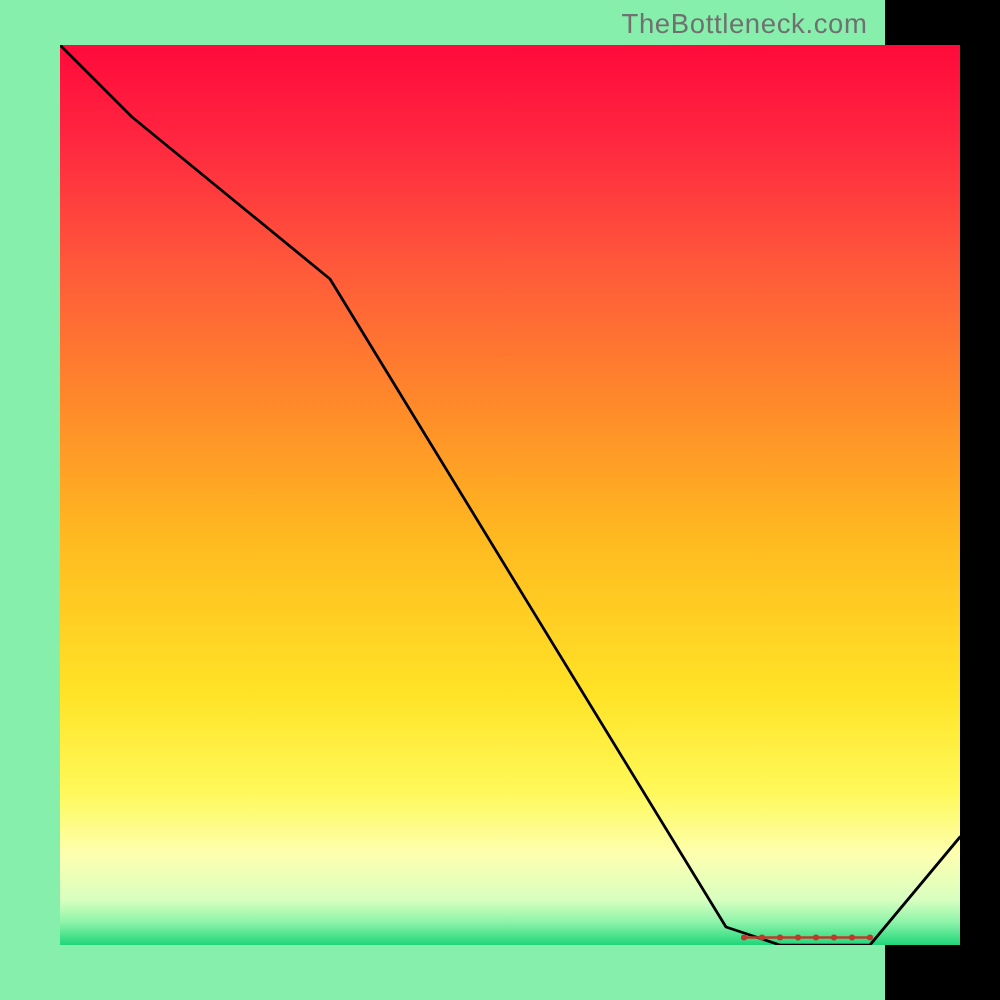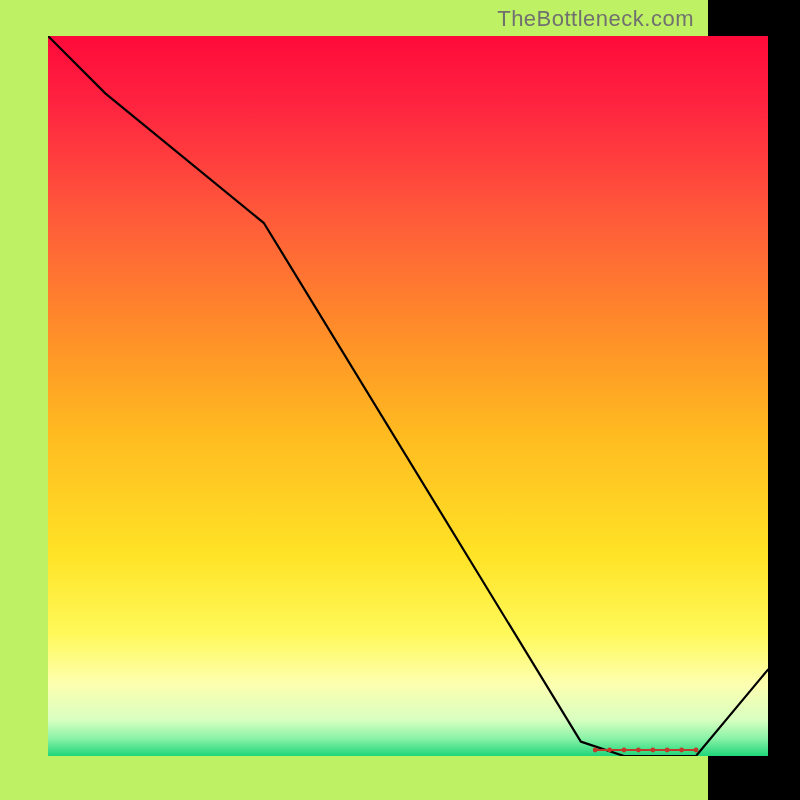--- a/index.html
+++ b/index.html
@@ -7,21 +7,21 @@
     padding: 0;
     width: 800px;
     height: 800px;
     background: #000;
     font-family: Arial, Helvetica, sans-serif;
   }
   .frame {
     position: relative;
     width: 708px;
     height: 800px;
-    background: #bef264;
+    background: #86efac;
   }
   .watermark {
     position: absolute;
     top: 6px;
     right: 14px;
     color: #707070;
     font-size: 22px;
     font-weight: 500;
     letter-spacing: 0.5px;
     user-select: none;

